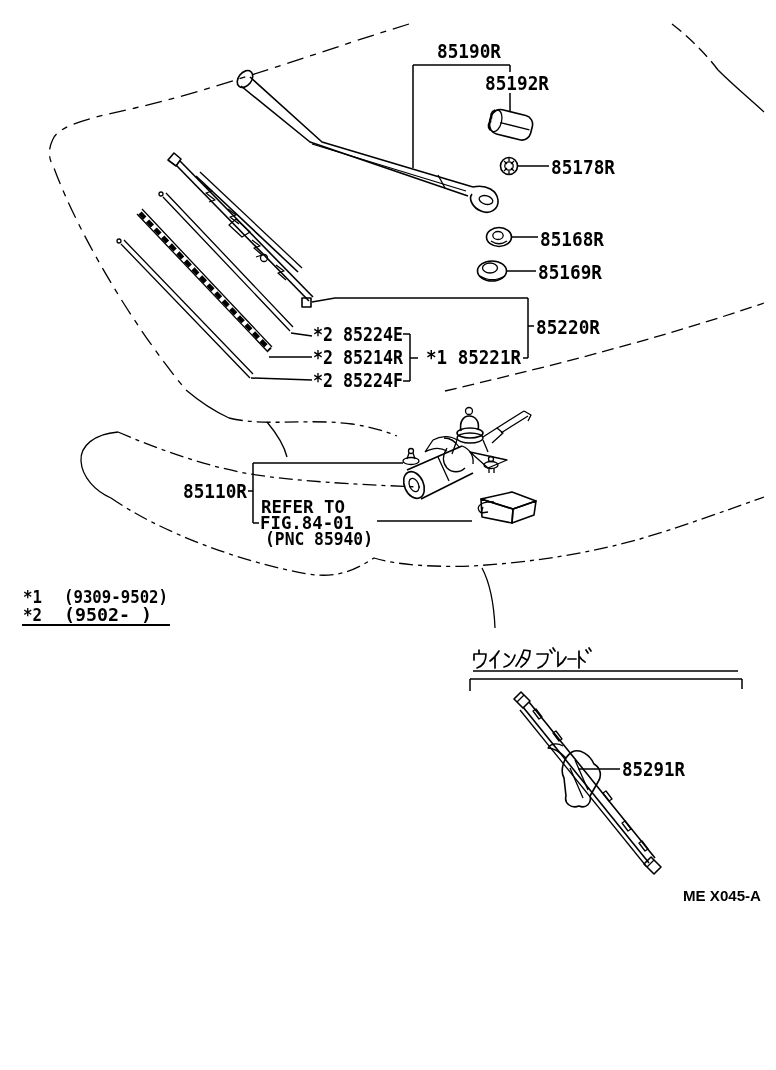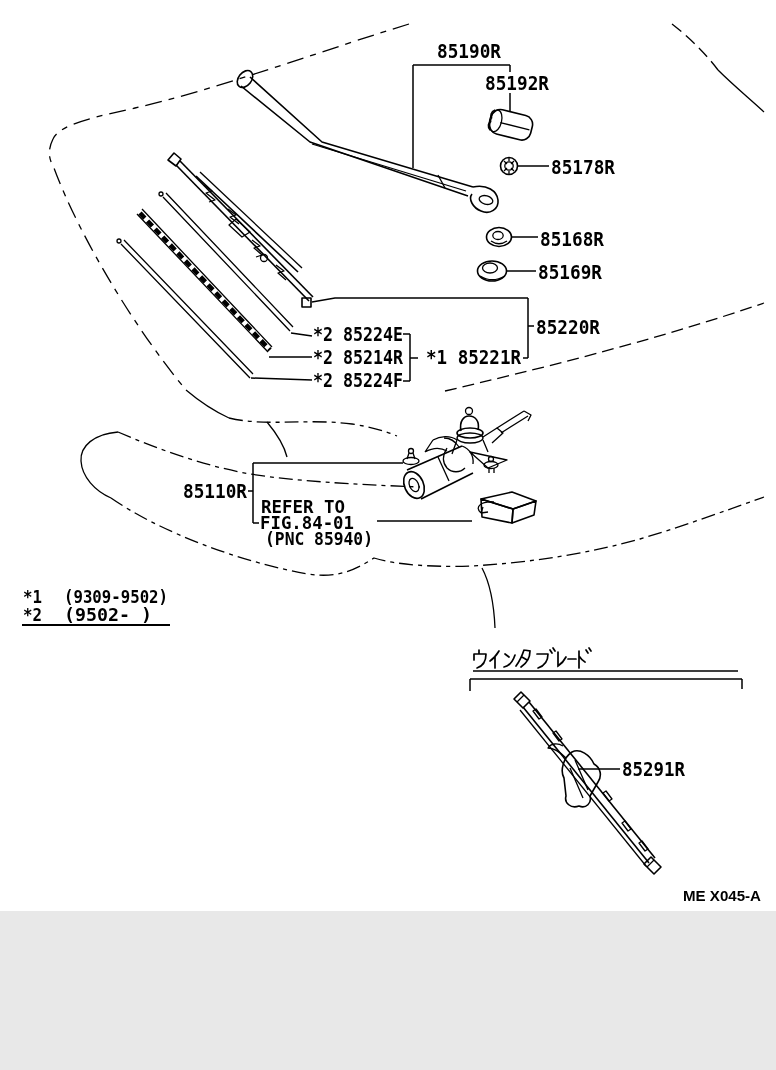--- a/index.html
+++ b/index.html
@@ -1,16 +1,16 @@
 <!DOCTYPE html>
 <html><head>
 <meta charset="utf-8">
 <style>
   html,body{margin:0;padding:0;background:#e8e8e8;}
-  .stage{position:relative;width:776px;height:911px;background:#ffffff;margin:0 auto;overflow:hidden;}
+  .stage{position:relative;width:776px;height:1070px;background:#ffffff;margin:0 auto;overflow:hidden;}
   svg{display:block}
   
   .s  {stroke:#000;stroke-width:1.6;fill:none;stroke-linejoin:round;}
   .s2 {stroke:#000;stroke-width:1.3;fill:none;stroke-linejoin:round;}
   .lead{stroke:#000;stroke-width:1.5;fill:none;}
   .dash1  {stroke-dasharray:17 7 6 7;}
   .dash2  {stroke-dasharray:12 6;}
   .dashdot{stroke-dasharray:14 5 4 5;}
   .hatch{stroke:#000;stroke-width:4.5;fill:none;stroke-dasharray:7 4;}
   

